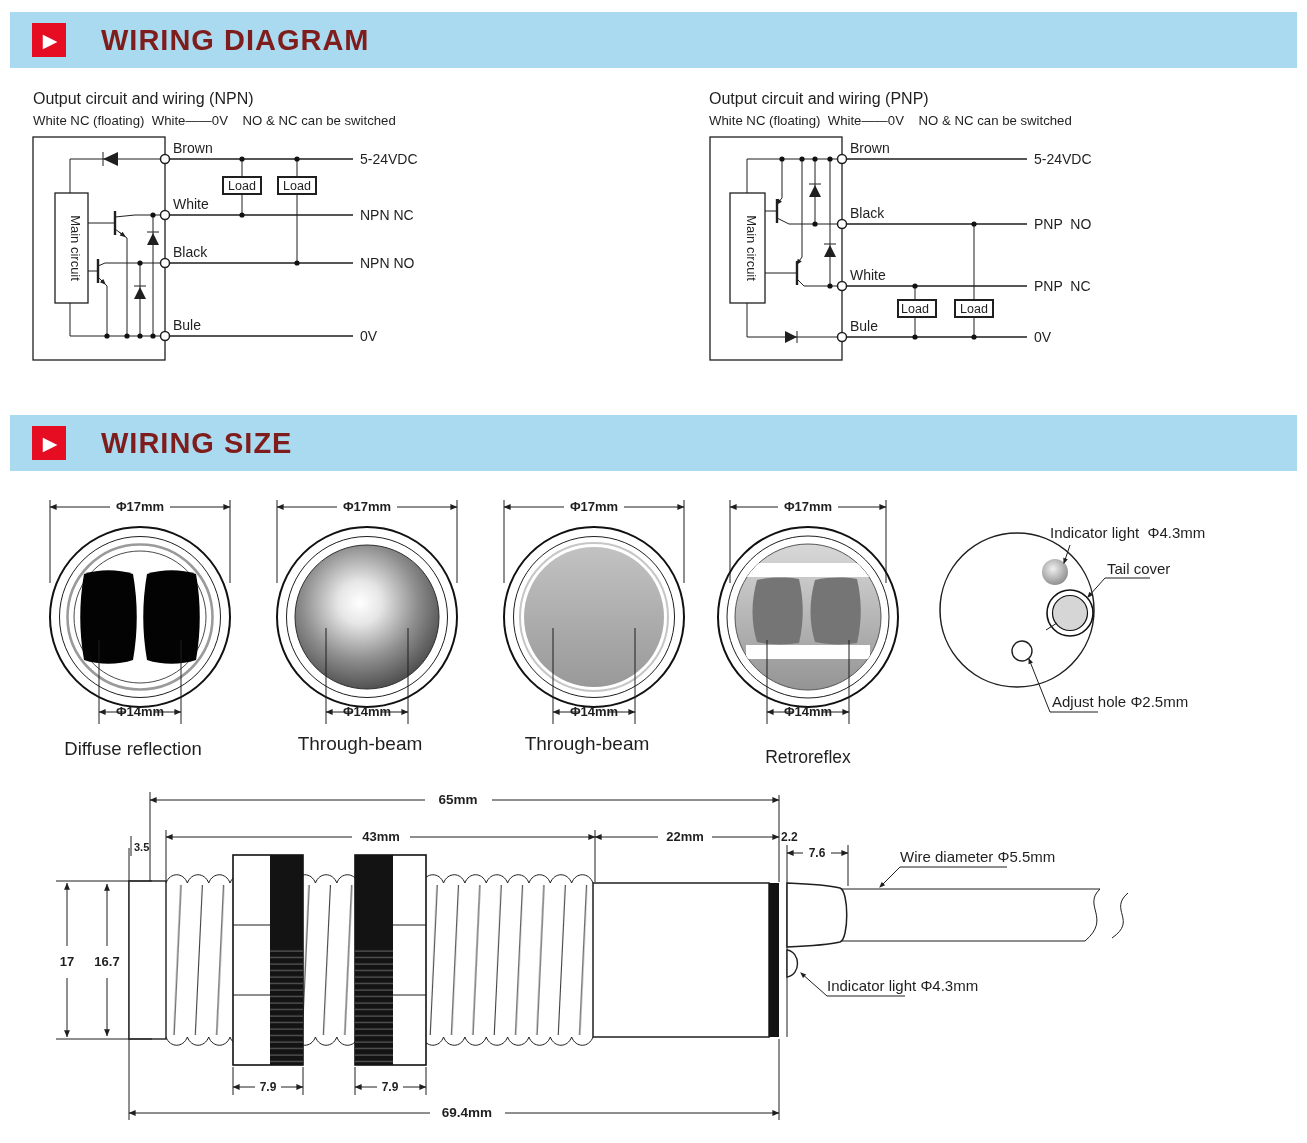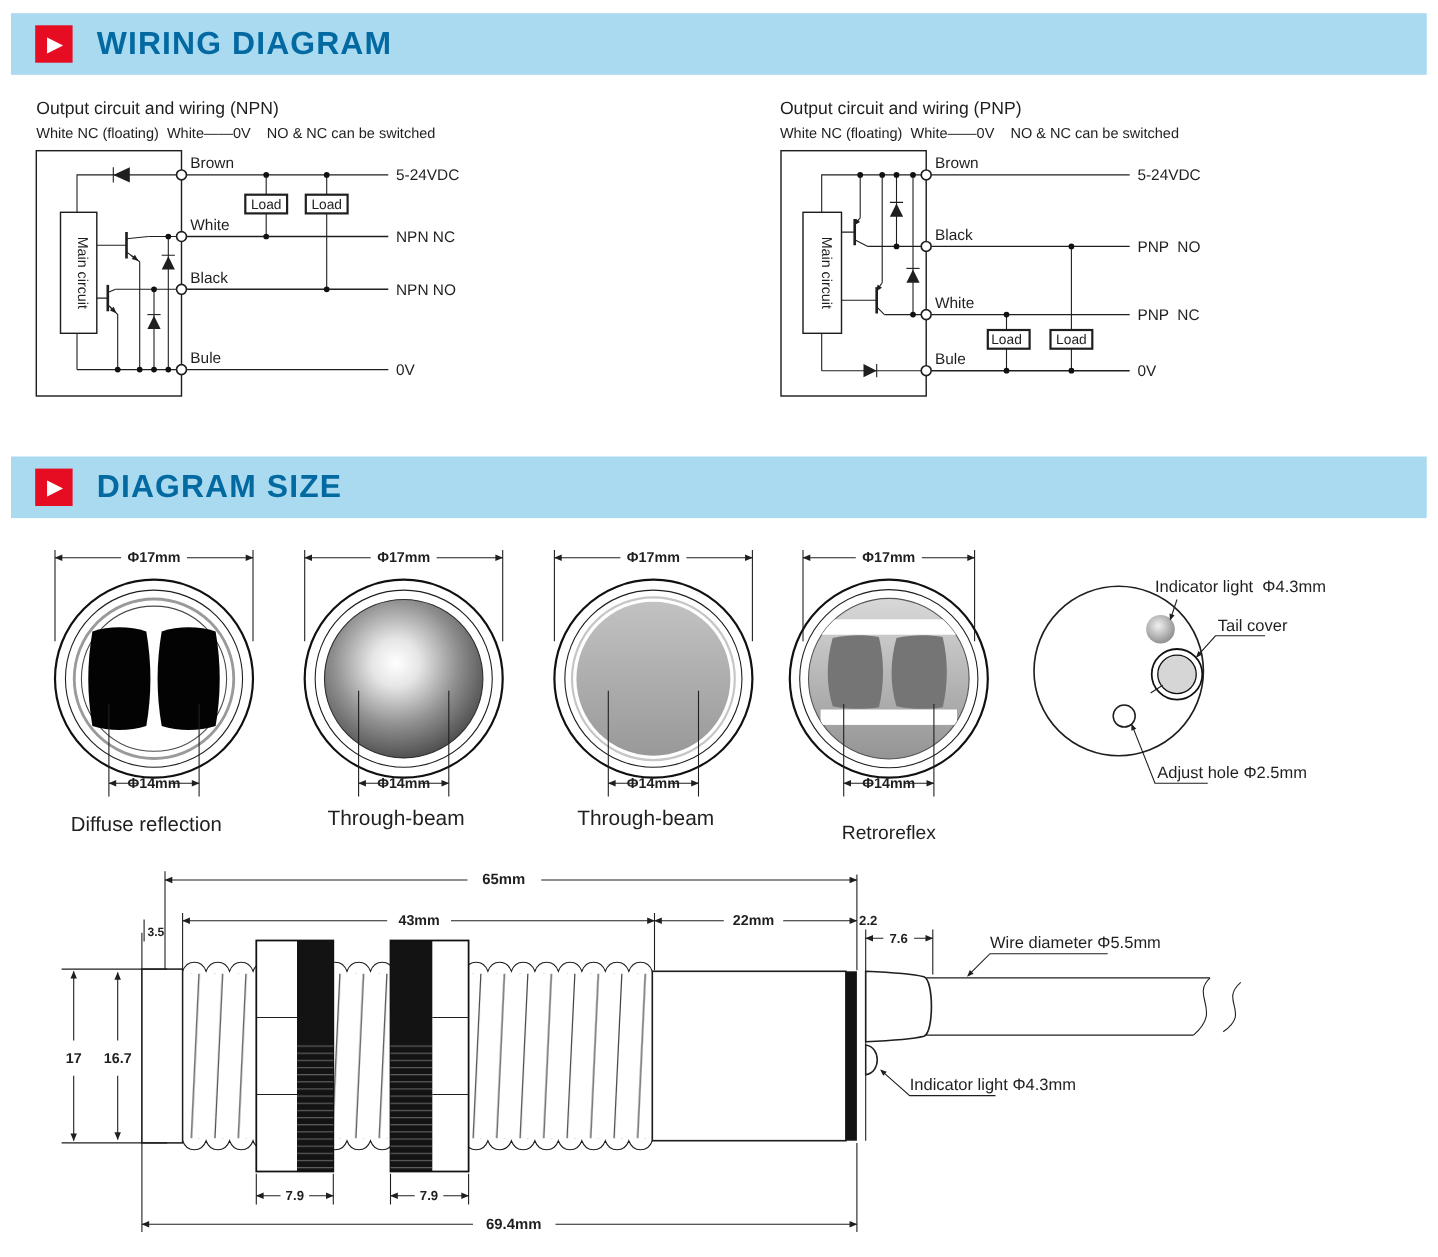--- a/index.html
+++ b/index.html
@@ -3,21 +3,21 @@
 <meta charset="utf-8">
 <style>
   html,body{margin:0;padding:0;background:#fff;}
   #page{position:relative;width:1307px;height:1143px;background:#ffffff;overflow:hidden;
         font-family:"Liberation Sans",sans-serif;color:#1f1f1f;}
   .banner{position:absolute;left:10px;width:1287px;height:56px;background:#a9daf0;
           display:flex;align-items:center;}
   .play-box{width:34px;height:34px;background:#e60c22;margin-left:22px;display:flex;
             align-items:center;justify-content:center;}
   .play-glyph{color:#fff;font-size:19px;line-height:1;transform:translateX(1px);}
-  .banner-title{margin-left:22px;font-size:29px;font-weight:600;letter-spacing:1px;color:#0369a1;}
+  .banner-title{margin-left:35px;font-size:29px;font-weight:600;letter-spacing:1px;color:#7f1d1d;}
   svg{position:absolute;}
   text{font-family:"Liberation Sans",sans-serif;fill:#1f1f1f;}
   .pre{white-space:pre;}
   .ln{stroke:#1f1f1f;stroke-width:1.3;fill:none;}
   .thin{stroke:#1f1f1f;stroke-width:1;fill:none;}
   .thick{stroke:#111;stroke-width:2;fill:none;}
   .dot{fill:#111;}
 </style>
 </head>
 <body>
@@ -192,21 +192,21 @@
         <circle cx="231" cy="252" r="2.6" class="dot"></circle>
     <circle cx="290" cy="139" r="2.6" class="dot"></circle>
         <circle cx="290" cy="252" r="2.6" class="dot"></circle>
   </g>
 </svg>
 
 <div class="banner" style="top:415px;">
   <div class="play-box">
         <span class="play-glyph">▶</span>
       </div>
-  <div class="banner-title">DIAGRAM SIZE</div>
+  <div class="banner-title">WIRING SIZE</div>
 </div>
 
 <svg style="left:0;top:478px;" width="1307" height="300" viewBox="0 0 1307 300">
   <defs>
     <clipPath id="c4clip">
           <circle cx="808" cy="139" r="73"></circle>
         </clipPath>
   </defs>
 
   <g>

